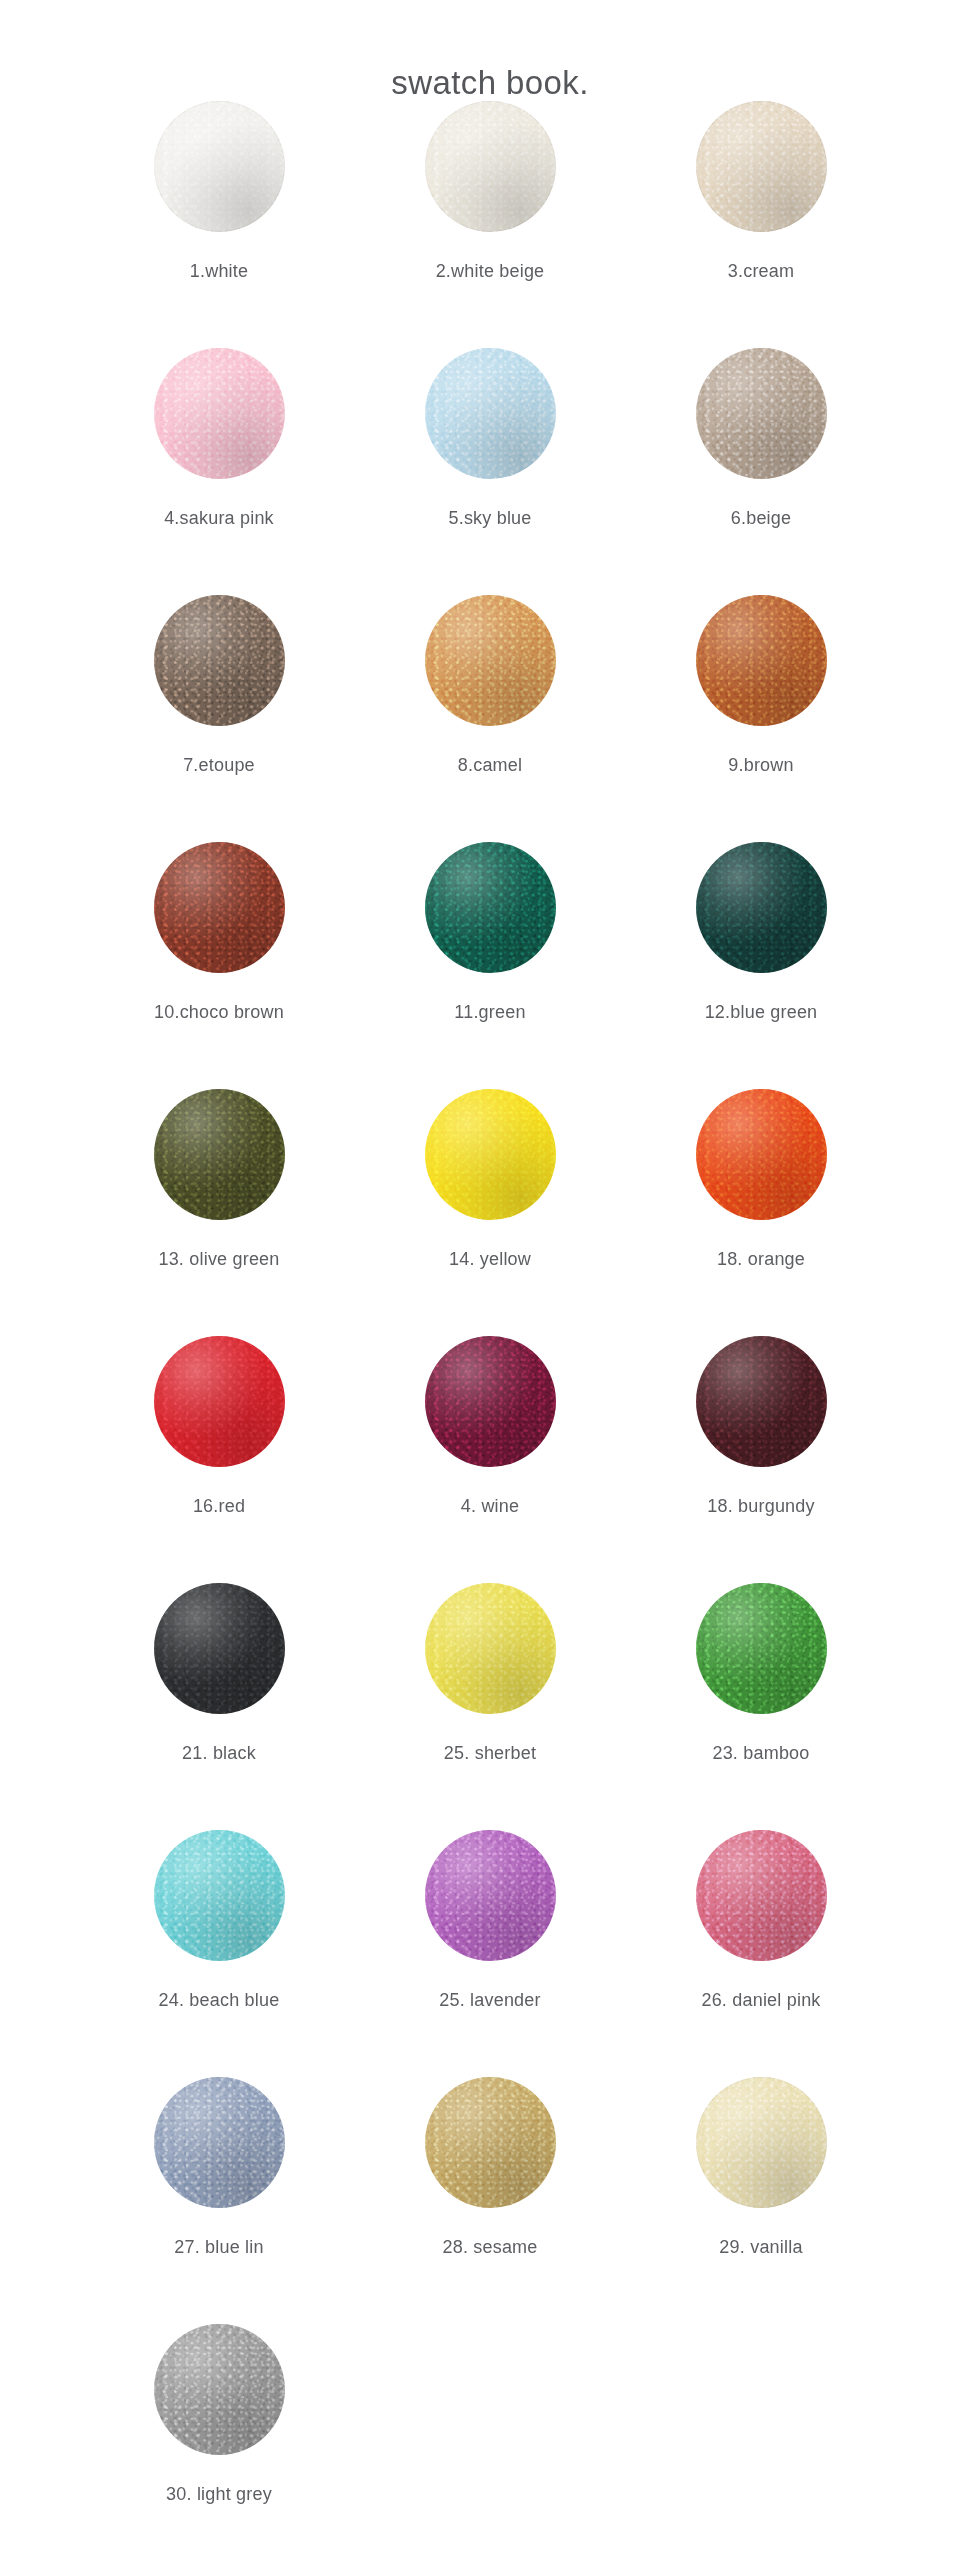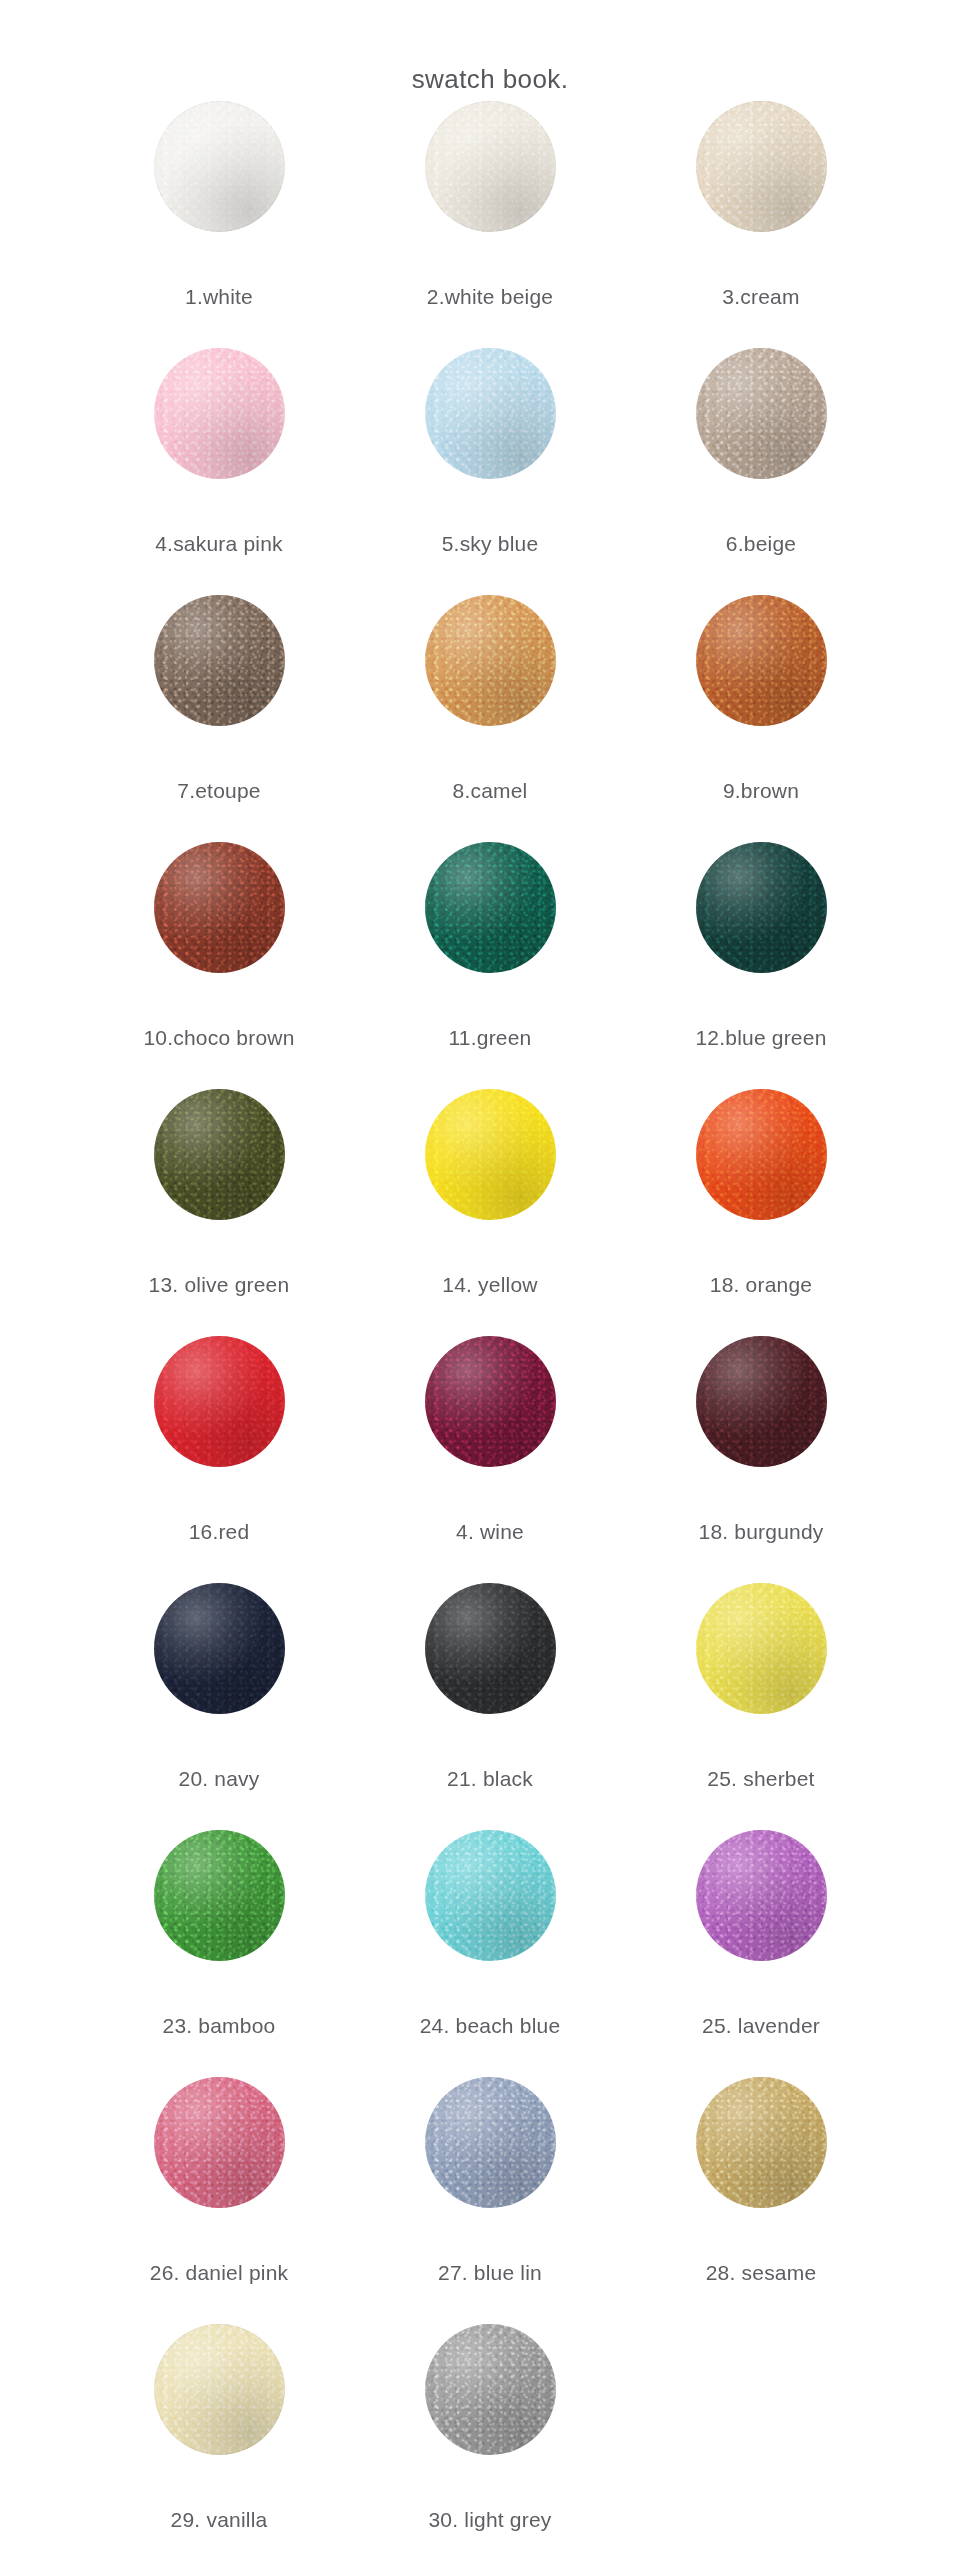--- a/index.html
+++ b/index.html
@@ -27,21 +27,21 @@
   
   .title-wrap {
     width: 100%;
     text-align: center;
     padding-top: 64px;
     height: 43px;
     box-sizing: border-box;
   }
   .title {
     display: inline-block;
-    font-size: 26px;
+    font-size: 33px;
     font-weight: 400;
     letter-spacing: 0.4px;
     color: #54565a;
     font-family: "Liberation Sans", sans-serif;
   }
 
   
   .swatch-grid {
     margin: 0 auto;
     padding-top: 37px;
@@ -117,22 +117,22 @@
     pointer-events: none;
   }
 
   
   .chip.pale {
     box-shadow: inset 0 0 0 1px rgba(0,0,0,0.045);
   }
 
   
   .chip-label {
-    margin-top: 54px;
-    font-size: 21px;
+    margin-top: 30px;
+    font-size: 18px;
     font-weight: 400;
     color: #5c5e62;
     letter-spacing: 0.2px;
     white-space: nowrap;
     line-height: 1;
     font-family: "Liberation Sans", sans-serif;
   }
 </style>
 </head>
 <body>
@@ -210,24 +210,20 @@
       </div>
       <div class="swatch-cell">
         <div class="chip" style="background-color: rgb(118, 25, 58);"></div>
         <div class="chip-label">4. wine</div>
       </div>
       <div class="swatch-cell">
         <div class="chip" style="background-color: rgb(76, 31, 37);"></div>
         <div class="chip-label">18. burgundy</div>
       </div>
       <div class="swatch-cell">
-        <div class="chip" style="background-color: rgb(29, 36, 56);"></div>
-        <div class="chip-label">20. navy</div>
-      </div>
-      <div class="swatch-cell">
         <div class="chip" style="background-color: rgb(46, 48, 50);"></div>
         <div class="chip-label">21. black</div>
       </div>
       <div class="swatch-cell">
         <div class="chip" style="background-color: rgb(235, 223, 85);"></div>
         <div class="chip-label">25. sherbet</div>
       </div>
       <div class="swatch-cell">
         <div class="chip" style="background-color: rgb(67, 153, 60);"></div>
         <div class="chip-label">23. bamboo</div>

